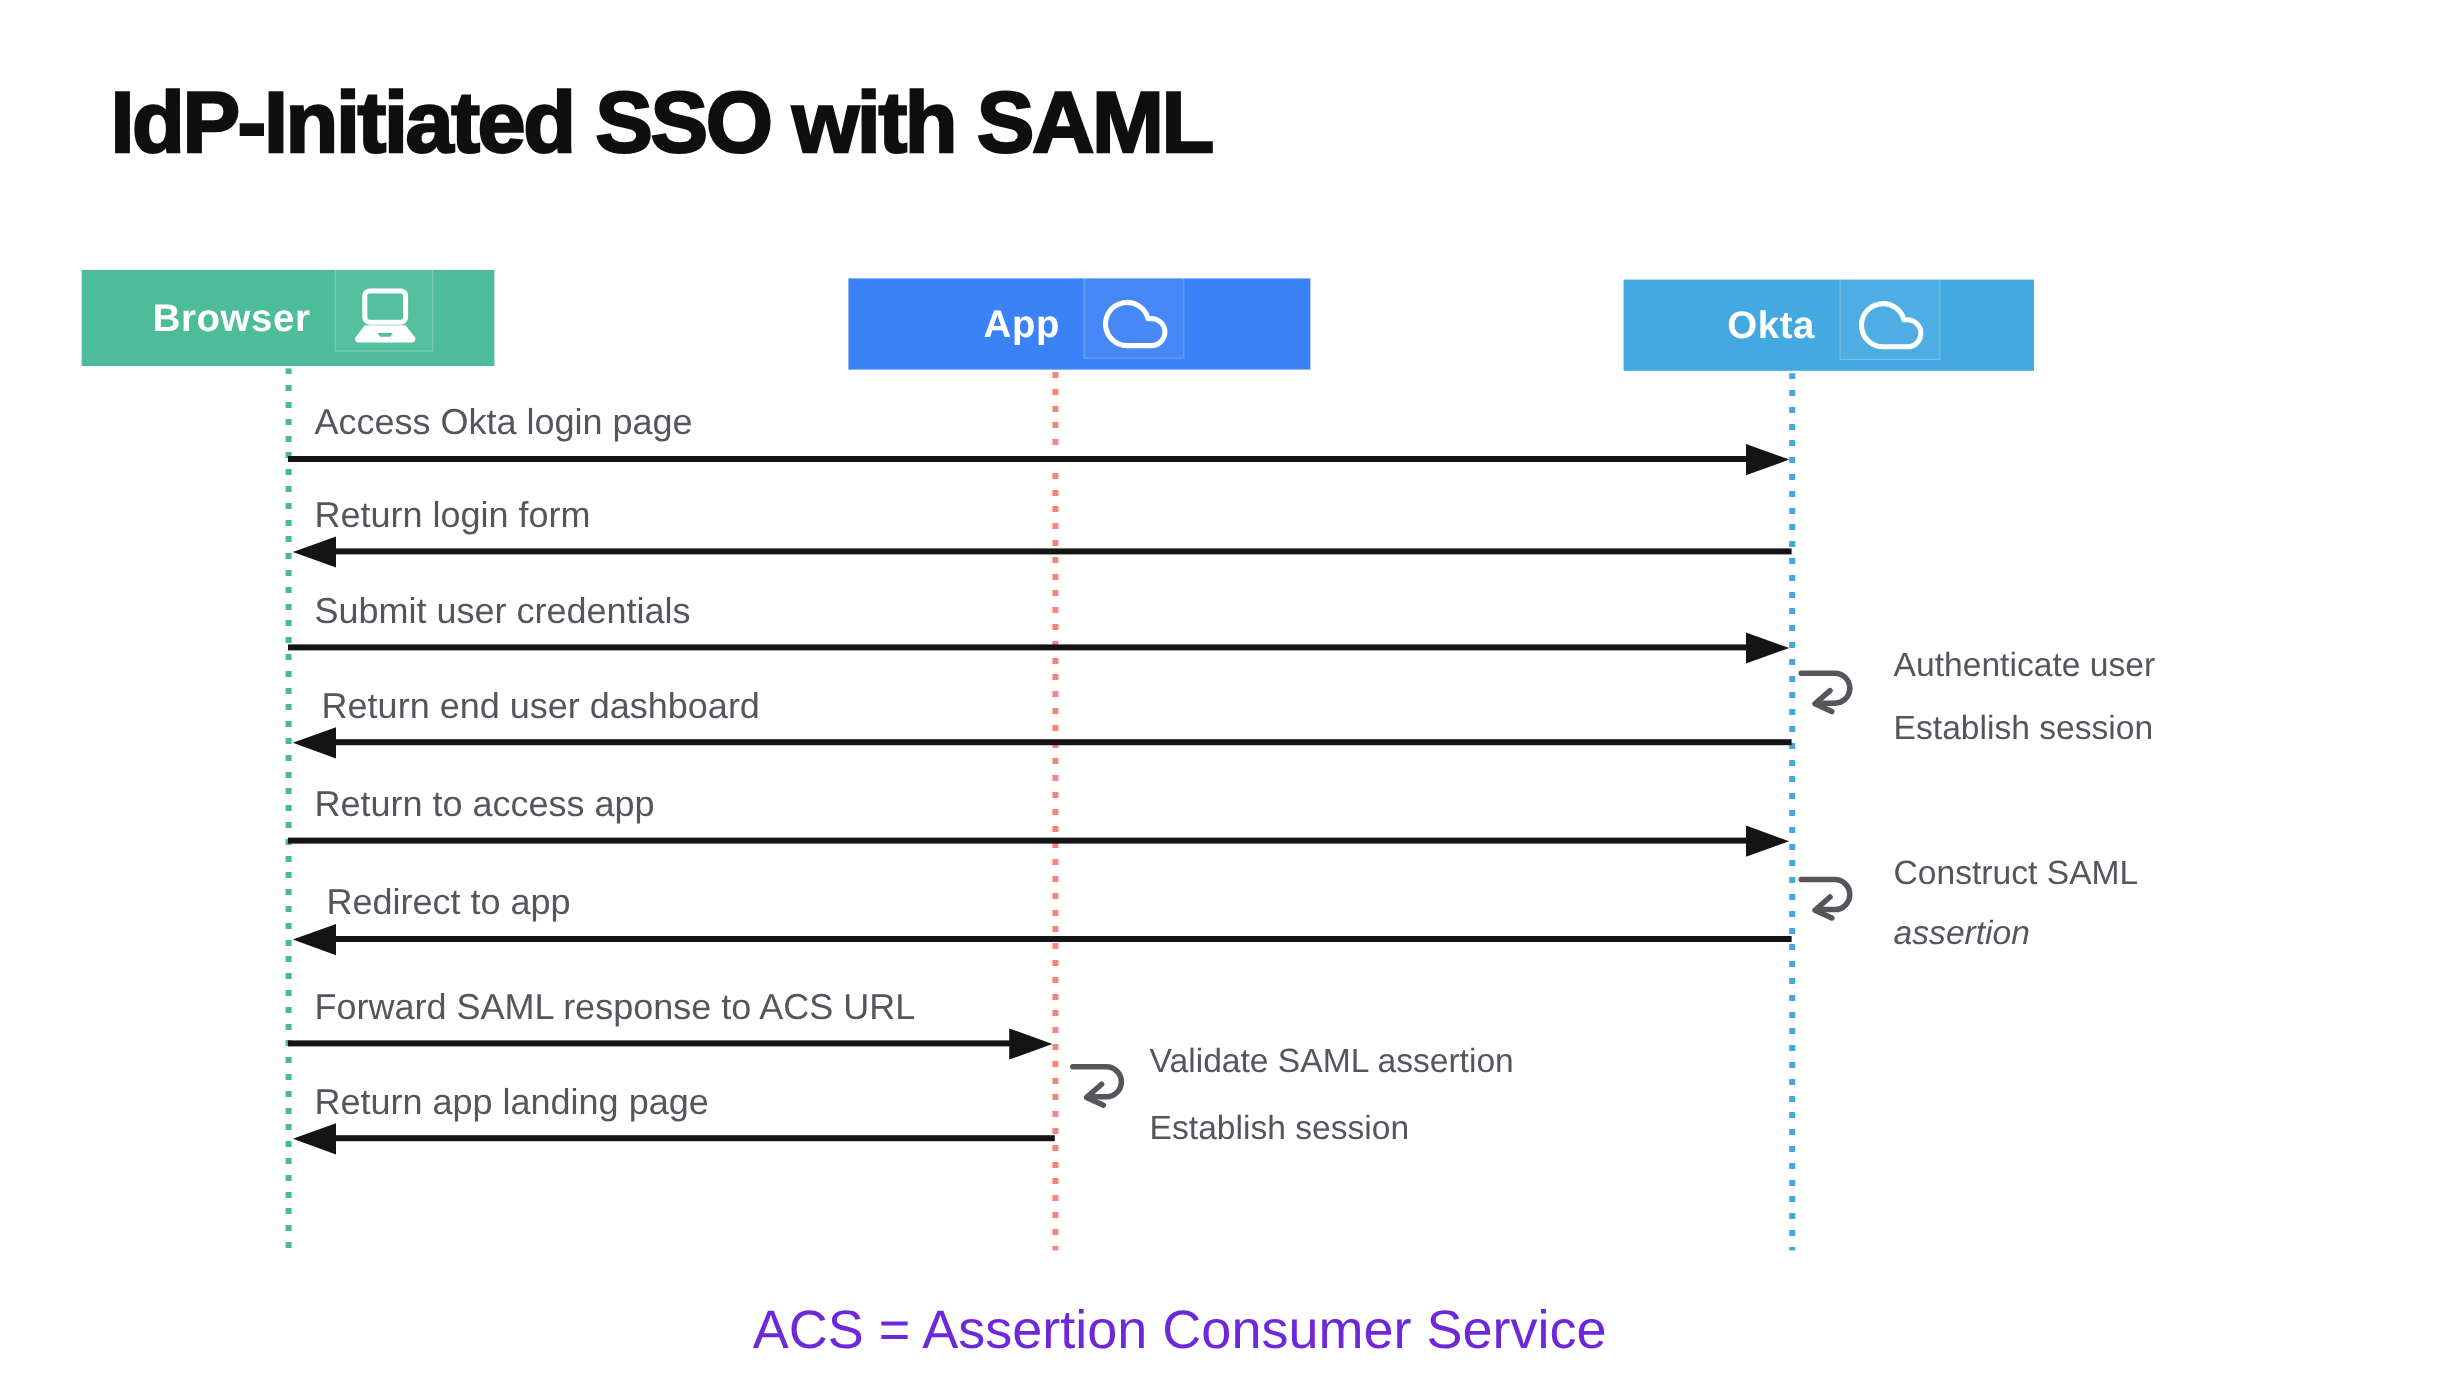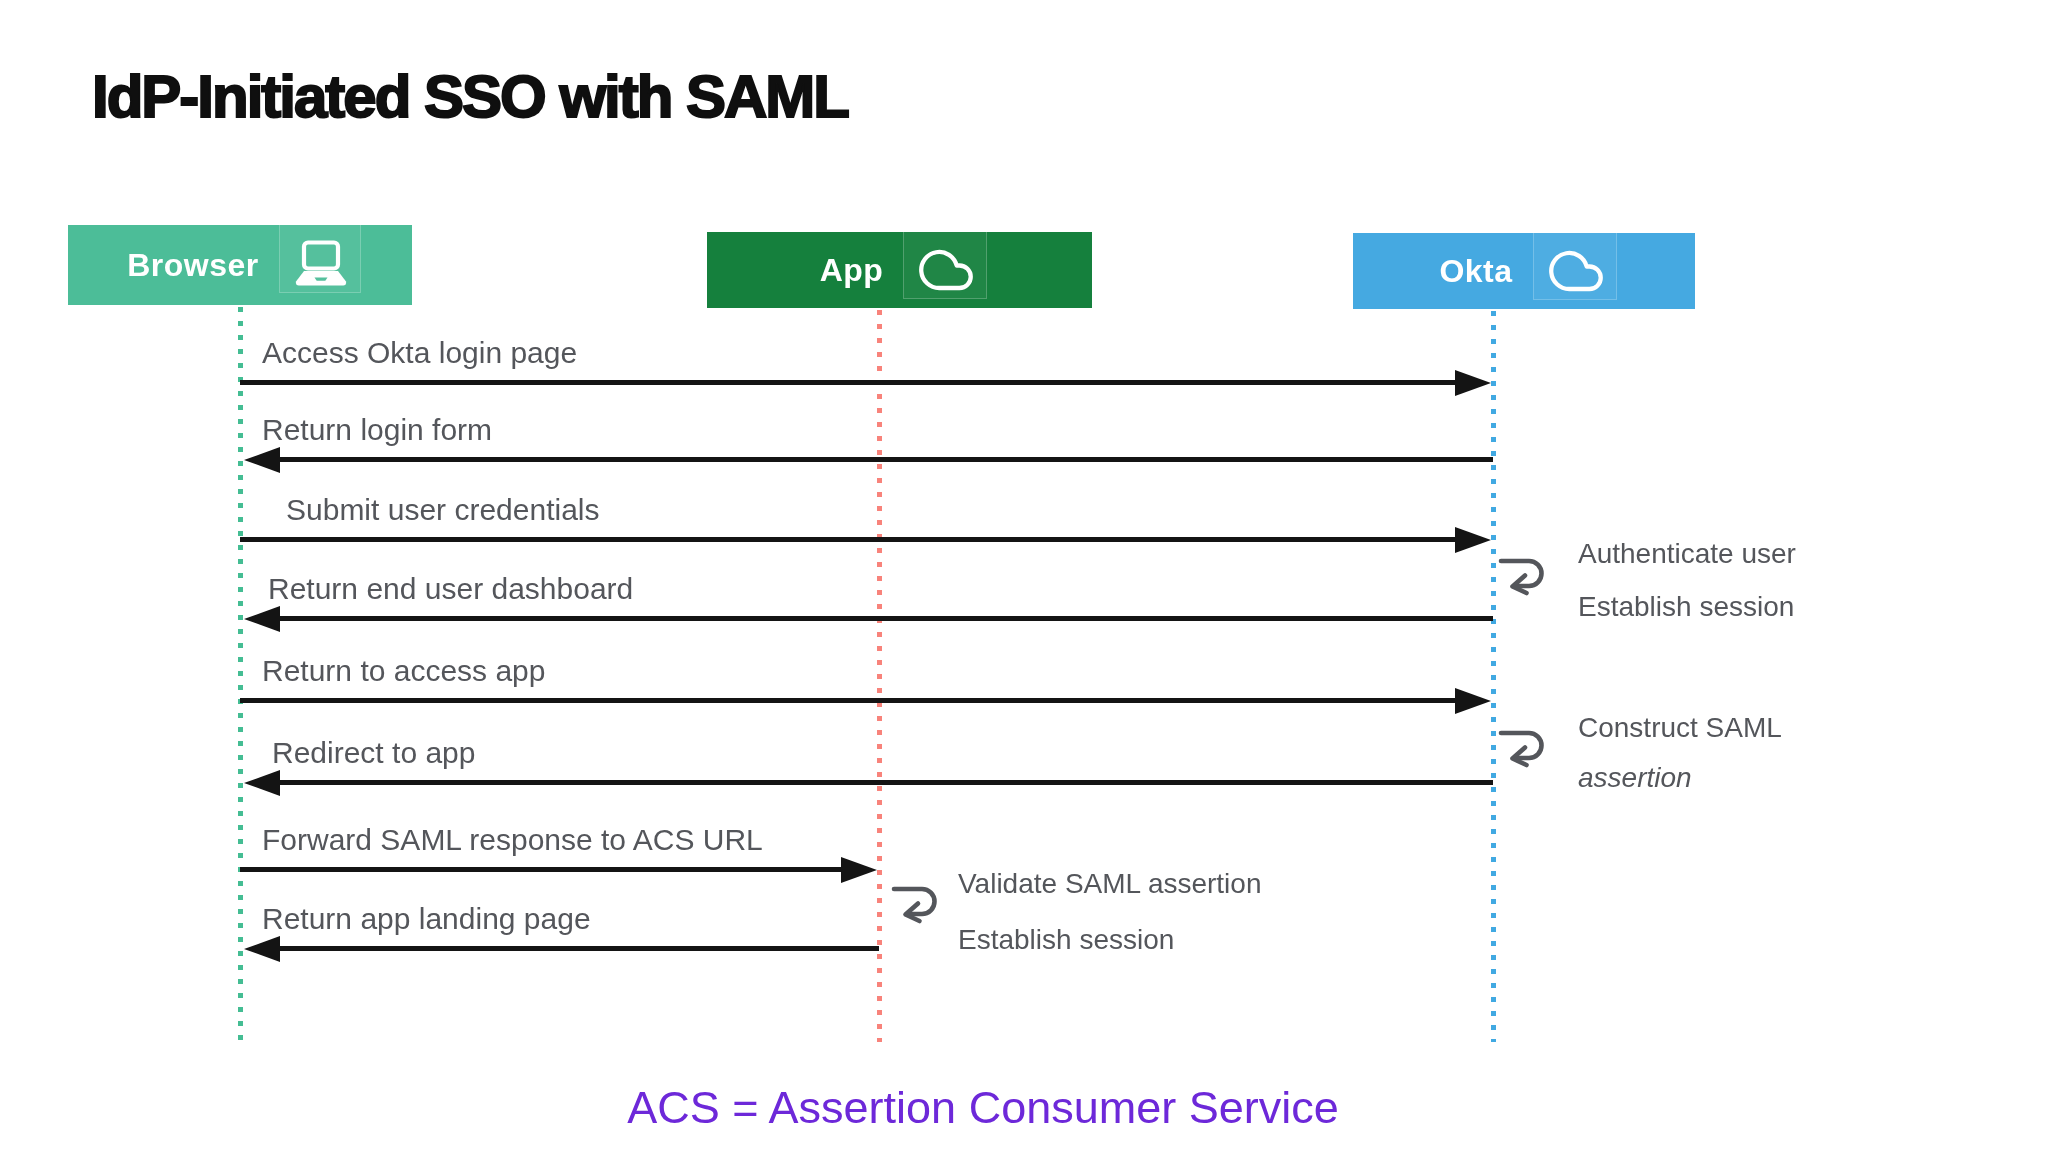--- a/index.html
+++ b/index.html
@@ -1,20 +1,20 @@
 <!DOCTYPE html>
 <html><head>
 <meta charset="utf-8">
 <style>
   html,body{margin:0;padding:0;background:#fff;}
   #canvas{position:relative;width:2048px;height:1152px;background:#ffffff;overflow:hidden;
           font-family:"Liberation Sans", sans-serif;}
 
   
-  .slide-title{position:absolute;left:92px;top:62px;margin:0;font-size:60px;font-weight:bold;
+  .slide-title{position:absolute;left:92px;top:62px;margin:0;font-size:72px;font-weight:bold;
                color:#0f0f0f;letter-spacing:-2px;-webkit-text-stroke:2px #0f0f0f;}
 
   
   .actor-box{position:absolute;display:flex;align-items:center;justify-content:center;gap:30px;}
   .actor-label{color:#ffffff;font-weight:bold;font-size:32px;letter-spacing:.5px;}
   .icon-wrap{position:relative;display:flex;align-items:center;}
   .icon-wrap::after{content:"";position:absolute;inset:-16px -8px -2px -10px;
                     border:1px solid rgba(255,255,255,.22);background:rgba(255,255,255,.05);}
 
   
@@ -50,21 +50,21 @@
         <div class="actor-label">Browser</div>
         <div class="icon-wrap">
           <svg width="64" height="52" viewBox="0 0 64 52">
        <rect x="15" y="3.5" width="34" height="26" rx="4" fill="none" stroke="#fff" stroke-width="4.2"></rect>
        <path d="M7 42.5 L15 32 H49 L57 42.5 A3 3 0 0 1 54.2 46.5 H9.8 A3 3 0 0 1 7 42.5 Z" fill="#fff"></path>
        <path d="M25.5 38.5 h13 l-2.2 3.2 h-8.6 z" fill="#4cbd98"></path>
      </svg>
         </div>
       </div>
       <div class="lifeline" style="left: 238px; top: 307px; height: 735px; --dot: #44bd93;"></div>
-      <div class="actor-box" style="left: 707px; top: 232px; width: 385px; height: 76px; background: #15803d; text-align: right;">
+      <div class="actor-box" style="left: 707px; top: 232px; width: 385px; height: 76px; background: #3b82f6; text-align: right;">
         <div class="actor-label">App</div>
         <div class="icon-wrap">
           <svg width="66" height="54" viewBox="0 0 24 24">
        <path d="M18 10h-1.26A8 8 0 1 0 9 20h9a5 5 0 0 0 0-10z" fill="none" stroke="#fff" stroke-width="1.9" stroke-linecap="round" stroke-linejoin="round"></path>
      </svg>
         </div>
       </div>
       <div class="lifeline" style="left: 877px; top: 310px; height: 732px; --dot: #f8837b;"></div>
       <div class="actor-box" style="left: 1353px; top: 233px; width: 342px; height: 76px; background: rgb(69, 169, 225);">
         <div class="actor-label">Okta</div>
@@ -74,21 +74,21 @@
      </svg>
         </div>
       </div>
       <div class="lifeline" style="left: 1491px; top: 311px; height: 731px; --dot: #41a9e2;"></div>
       <div class="msg-label" style="left: 262px; top: 336px;">Access Okta login page</div>
       <div class="msg-line" style="left: 240px; top: 380px; width: 1219px;"></div>
       <div class="head-right" style="left: 1455px; top: 370px;"></div>
       <div class="msg-label" style="left: 262px; top: 413px;">Return login form</div>
       <div class="msg-line" style="left: 278px; top: 457px; width: 1215px;"></div>
       <div class="head-left" style="left: 244px; top: 447px;"></div>
-      <div class="msg-label" style="left: 262px; top: 493px; margin-left: 24px;">Submit user credentials</div>
+      <div class="msg-label" style="left: 262px; top: 493px;">Submit user credentials</div>
       <div class="msg-line" style="left: 240px; top: 537px; width: 1219px;"></div>
       <div class="head-right" style="left: 1455px; top: 527px;"></div>
       <div class="msg-label" style="left: 268px; top: 572px;">Return end user dashboard</div>
       <div class="msg-line" style="left: 278px; top: 616px; width: 1215px;"></div>
       <div class="head-left" style="left: 244px; top: 606px;"></div>
       <div class="msg-label" style="left: 262px; top: 654px;">Return to access app</div>
       <div class="msg-line" style="left: 240px; top: 698px; width: 1219px;"></div>
       <div class="head-right" style="left: 1455px; top: 688px;"></div>
       <div class="msg-label" style="left: 272px; top: 736px;">Redirect to app</div>
       <div class="msg-line" style="left: 278px; top: 780px; width: 1215px;"></div>

